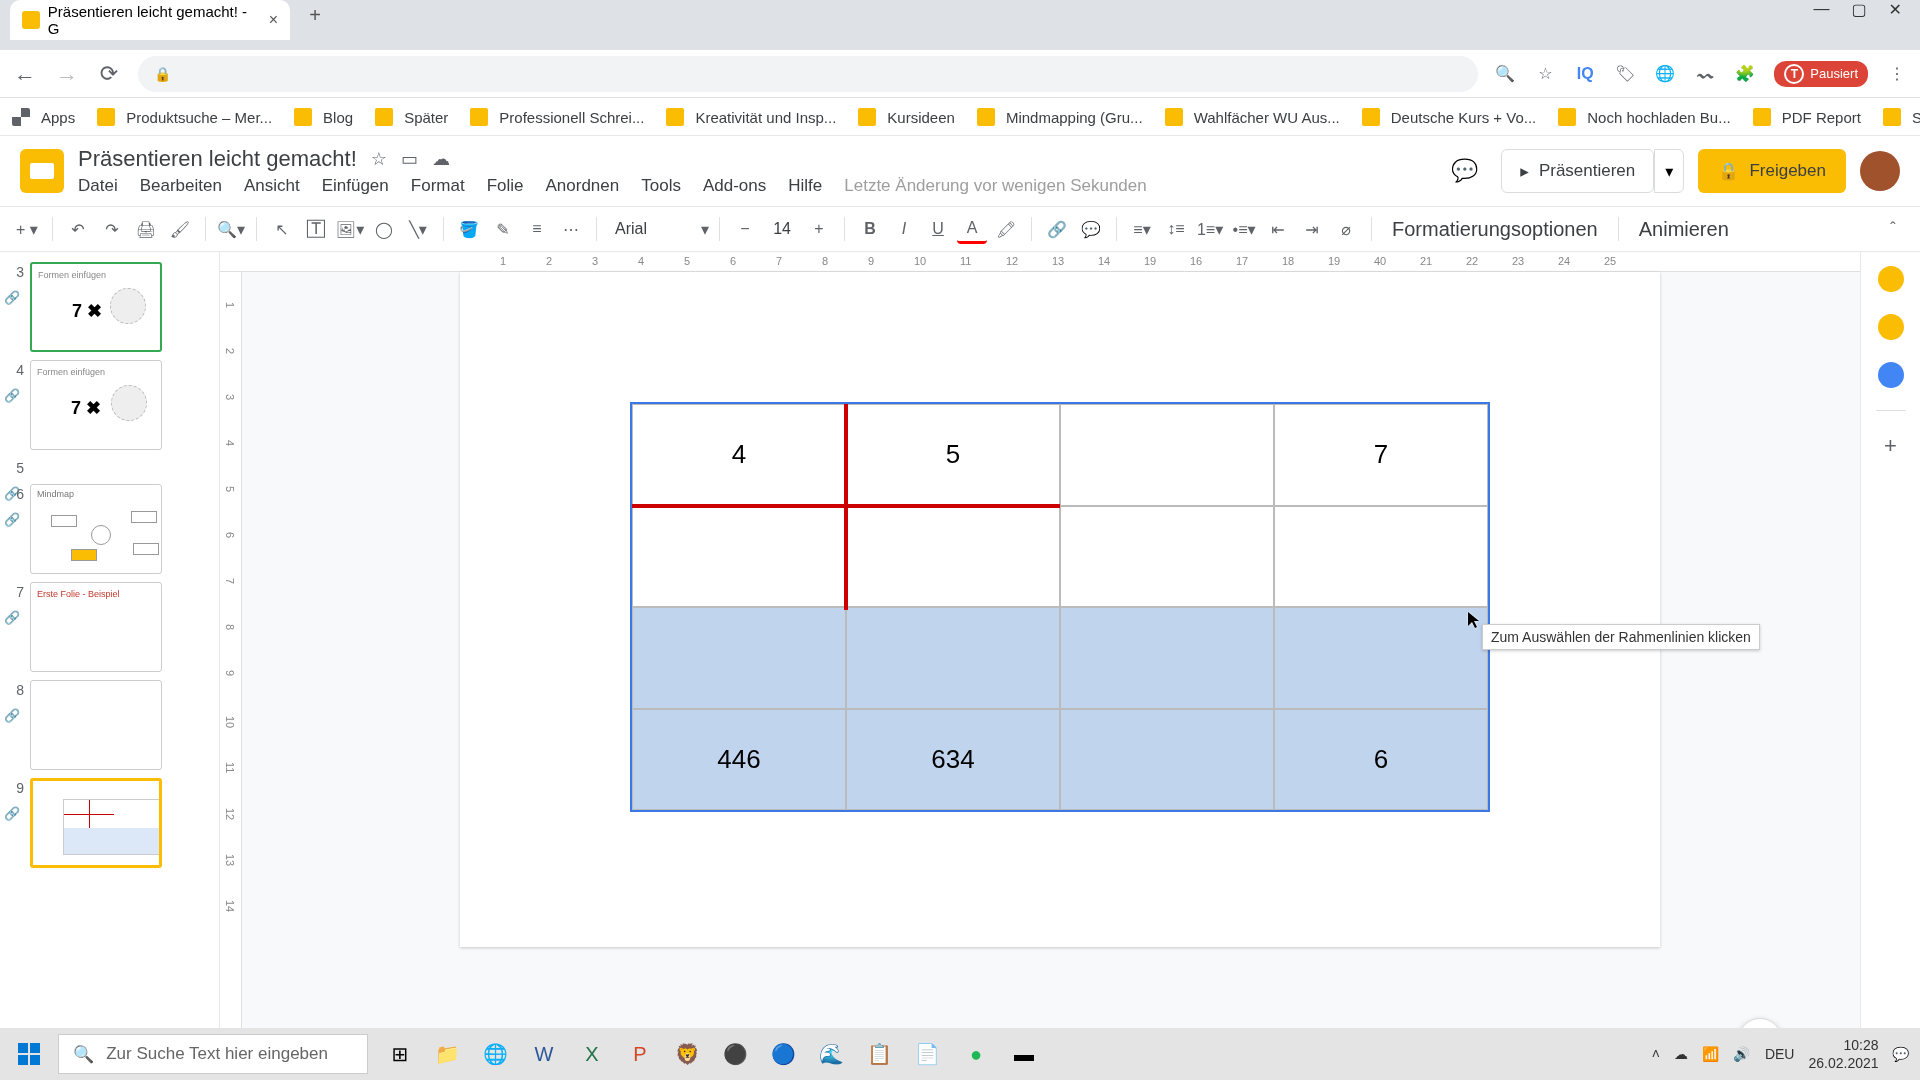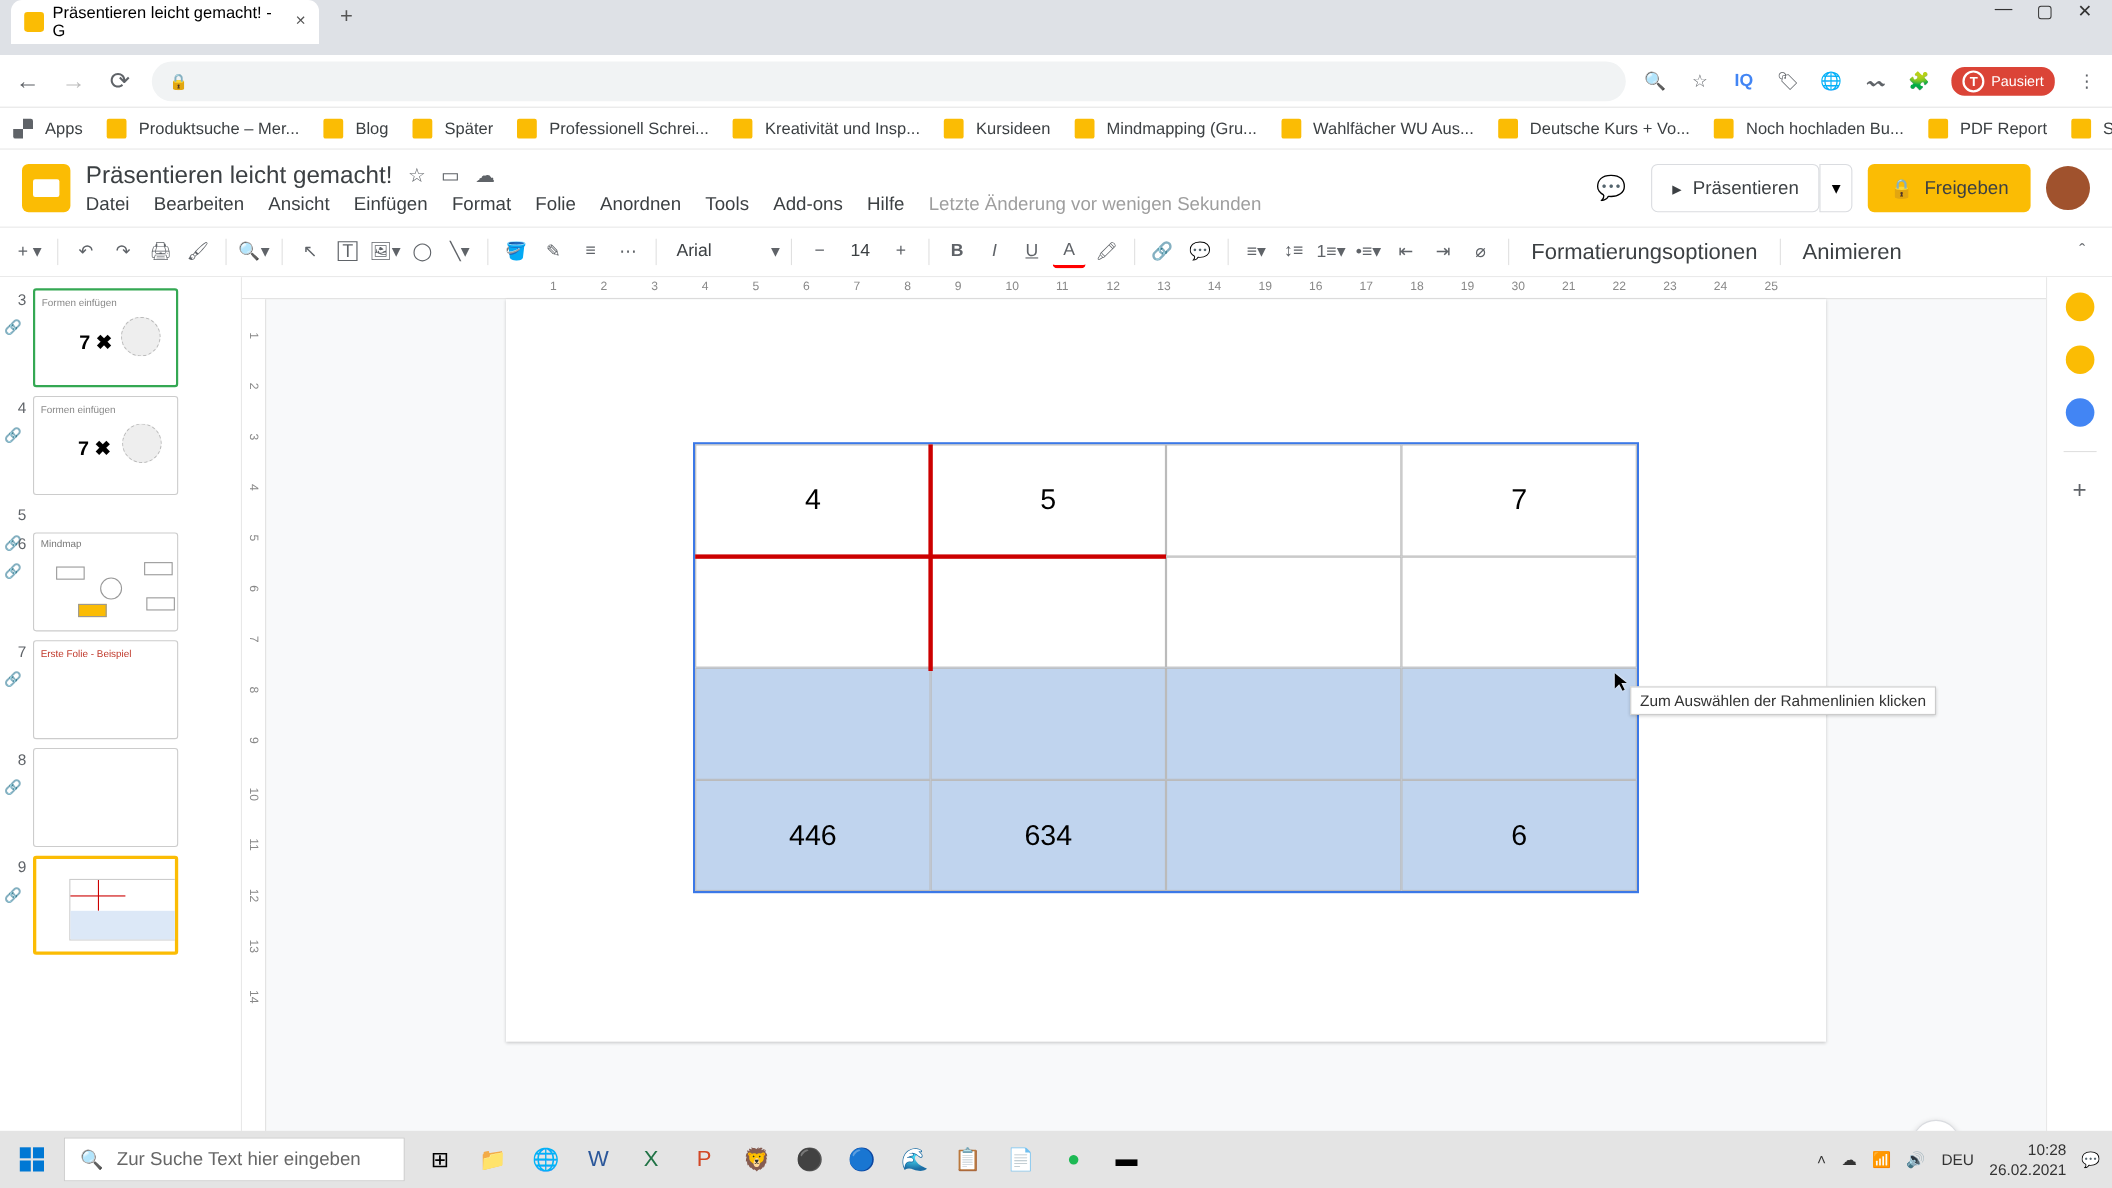--- a/index.html
+++ b/index.html
@@ -352,21 +352,21 @@
         <span style="left:694px">10</span>
         <span style="left:740px">11</span>
         <span style="left:786px">12</span>
         <span style="left:832px">13</span>
         <span style="left:878px">14</span>
         <span style="left:924px">19</span>
         <span style="left:970px">16</span>
         <span style="left:1016px">17</span>
         <span style="left:1062px">18</span>
         <span style="left:1108px">19</span>
-        <span style="left:1154px">30</span>
+        <span style="left:1154px">40</span>
         <span style="left:1200px">21</span>
         <span style="left:1246px">22</span>
         <span style="left:1292px">23</span>
         <span style="left:1338px">24</span>
         <span style="left:1384px">25</span>
     </div>
     <div class="ruler-v">
       <span style="top:30px">1</span>
         <span style="top:76px">2</span>
         <span style="top:122px">3</span>

